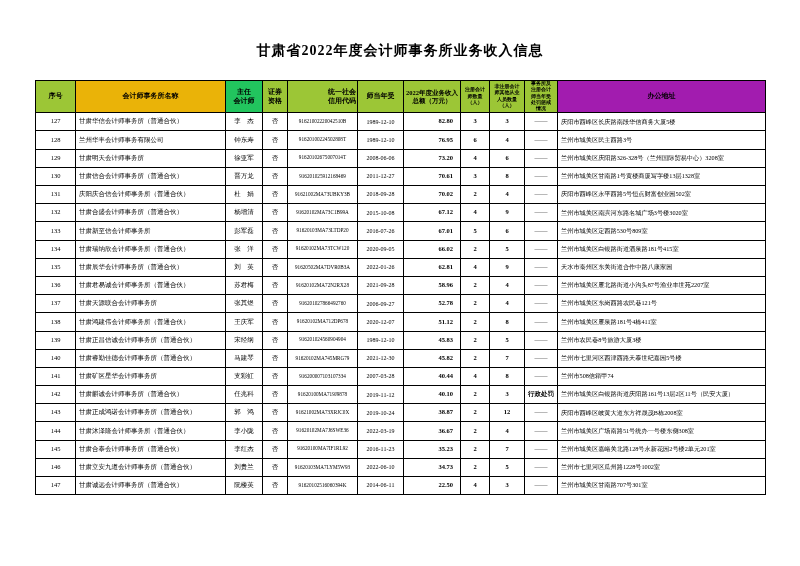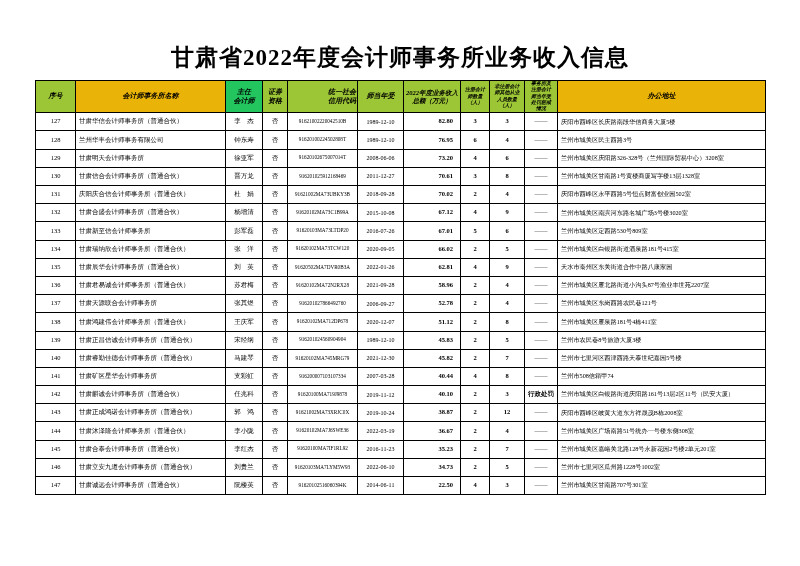--- a/index.html
+++ b/index.html
@@ -3,28 +3,28 @@
 <meta charset="utf-8">
 <style>
   html,body{margin:0;padding:0;}
   body{
     width:800px;height:566px;background:#ffffff;position:relative;
     font-family:"Liberation Serif","DejaVu Serif",serif;color:#000;
     overflow:hidden;
   }
   .doc-title{
     position:absolute;left:0;top:42px;width:800px;text-align:center;
-    font-size:23px;font-weight:bold;letter-spacing:1px;
+    font-size:14px;font-weight:bold;letter-spacing:1px;
   }
   table.main{
     position:absolute;left:35px;top:80px;width:730px;
     border-collapse:collapse;table-layout:fixed;
   }
   th,td{border:1.5px solid #000;overflow:hidden;}
-  thead tr{height:28px;font-style:italic;}
+  thead tr{height:28px;}
   th{
     font-size:7px;font-weight:bold;text-align:center;vertical-align:middle;
     white-space:pre-line;line-height:1.2;padding:0 1px;
   }
   th.small{font-size:5px;line-height:1.25;}
   th.mid{font-size:6.5px;}
   td{
     font-size:6.5px;height:17.2px;padding:0 2px;vertical-align:middle;
     line-height:1.05;white-space:nowrap;
   }
@@ -77,21 +77,21 @@
 （人）</th>
       <th class="small" style="background: rgb(156, 198, 54);">非注册会计
 师其他从业
 人员数量
 （人）</th>
       <th class="small" style="background: rgb(156, 198, 54);">事务所及
 注册会计
 师当年受
 处罚惩戒
 情况</th>
-      <th style="background: #eab308; margin-top: 48px;">办公地址</th>
+      <th style="background: #a21caf; margin-top: 48px;">办公地址</th>
     </tr>
   </thead>
   <tbody>
       <tr>
         <td class="col-no">127</td>
         <td class="col-name">甘肃华信会计师事务所（普通合伙）</td>
         <td class="col-accountant">李　杰</td>
         <td class="col-securities">否</td>
         <td class="col-code">91621002220042510B</td>
         <td class="col-date">1989-12-10</td>

